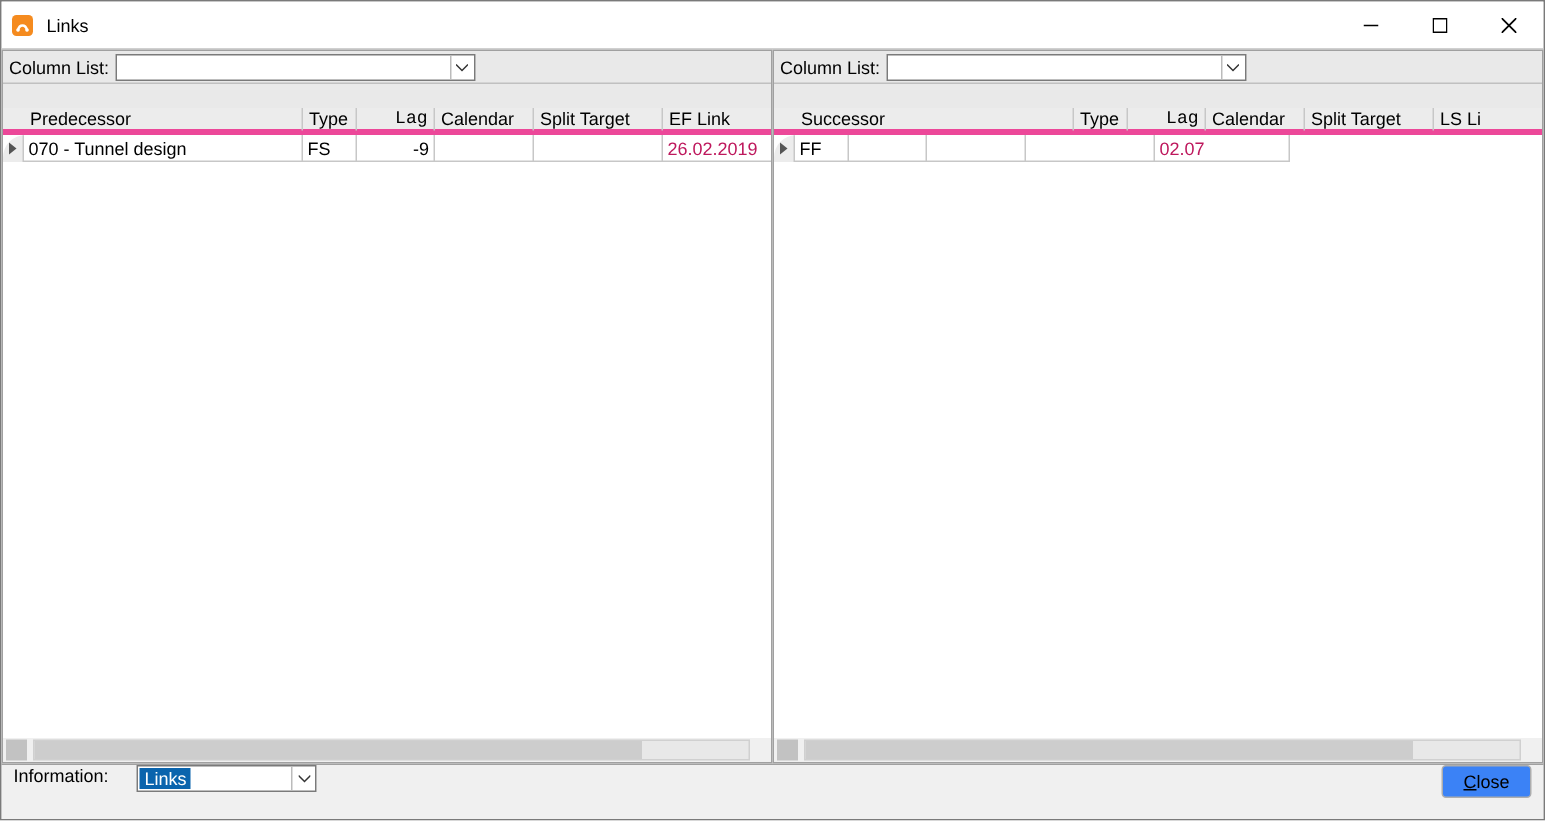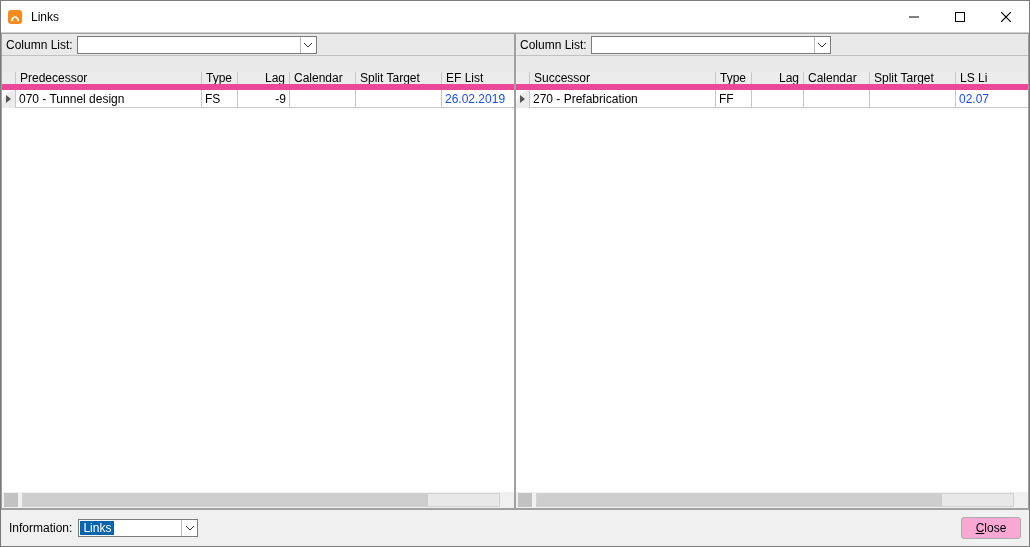--- a/index.html
+++ b/index.html
@@ -16,53 +16,53 @@
   .panels { display: flex; flex: 1 1 auto; border-bottom: 1px solid #a0a0a0; min-height: 0; }
   .panel { flex: 1 1 50%; border: 1px solid #a0a0a0; background: #e9e9e9; display: flex; flex-direction: column; min-width: 0; gap: 16px; }
   .panel + .panel { margin-left: 0; }
   .panel-head { height: 22px; display: flex; align-items: center; padding: 0 4px; gap: 4px; border-bottom: 1px solid #c0c0c0; flex: 0 0 auto; }
   .panel-head .lbl { white-space: nowrap; }
   .combo { flex: 0 0 auto; width: 240px; height: 18px; background: #fff; border: 1px solid #7a7a7a; position: relative; }
   .combo .drop { position: absolute; right: 0; top: 0; width: 16px; height: 16px; display: flex; align-items: center; justify-content: center; border-left: 1px solid #bbb; }
 
   
   .grid { flex: 1 1 auto; display: flex; flex-direction: column; background: #fff; min-height: 0; overflow: hidden; position: relative; }
-  .grid-header { display: flex; background: #ececec; border-bottom: 6px solid #ec4899; flex: 0 0 auto; height: 18px; }
+  .grid-header { display: flex; background: #ececec; border-bottom: 4px solid #ec4899; flex: 0 0 auto; height: 18px; align-items: center; }
   .grid-header .gutter, .grid-row .gutter { flex: 0 0 14px; border-right: 1px solid #c7c7c7; background: #ececec; display:flex; align-items:center; justify-content:center; }
   .gh { border-right: 1px solid #c7c7c7; padding: 1px 4px; font-size: 12px; white-space: nowrap; overflow: hidden; display:flex; align-items:center; }
-  .gh.right { justify-content: flex-end; }
+  .gh.right { justify-content: flex-end; font-family: Liberation Mono, monospace; }
   .grid-body { flex: 1 1 auto; background: #fff; overflow: hidden; position: relative; border-radius: 15px; }
   .grid-row { display: flex; height: 18px; }
   .gc { border: 1px solid #c7c7c7; border-top: none; border-left: none; padding: 1px 3px; font-size: 12px; white-space: nowrap; overflow: hidden; background: #fff; display:flex; align-items:center; }
   .gc.right { justify-content:flex-end; }
-  .gc.ro { color: #1d4ed8; }
+  .gc.ro { color: #be185d; }
   .row-indicator::before { content:""; width:0; height:0; border-top:4px solid transparent; border-bottom:4px solid transparent; border-left:5px solid #555; }
 
   
   .c-name  { flex: 0 0 186px; }
   .c-type  { flex: 0 0 36px; }
   .c-lag   { flex: 0 0 52px; }
   .c-cal   { flex: 0 0 66px; }
   .c-split { flex: 0 0 86px; }
   .c-last  { flex: 0 0 90px; }
 
   
   .hscroll { flex: 0 0 16px; background: #f0f0f0; display:flex; align-items:center; }
   .hscroll .thumb-start { width: 14px; height: 14px; background:#c2c2c2; margin-left:2px; }
   .hscroll .track { flex:1; height:14px; margin:0 14px 0 4px; background:#e8e8e8; border:1px solid #d0d0d0; position:relative; }
   .hscroll .thumb { position:absolute; left:0; top:0; bottom:0; width:85%; background:#cdcdcd; }
 
   
-  .footer { flex: 0 0 36px; display:flex; align-items:center; padding: 0 8px; gap:6px; background:#f0f0f0; }
+  .footer { flex: 0 0 36px; display:flex; align-items:flex-start; padding: 0 8px; gap:19px; background:#f0f0f0; }
   .footer .lbl { }
   .info-combo { width: 120px; height: 18px; border:1px solid #7a7a7a; background:#fff; position:relative; display:flex; align-items:center; }
   .info-combo .sel { background:#0a64ad; color:#fff; padding:0 3px; height:14px; line-height:14px; margin:1px; font-size:12px; }
   .info-combo .drop { position:absolute; right:0; top:0; width:16px; height:16px; border-left:1px solid #bbb; display:flex; align-items:center; justify-content:center; }
   .footer .spacer { flex:1; }
-  .btn { height:22px; min-width:60px; background:#f9a8d4; border:1px solid #adadad; border-radius:3px; padding:0 12px; font-size:12px; display:flex; align-items:center; justify-content:center; cursor:default; }
+  .btn { height:22px; min-width:60px; background:#3b82f6; border:1px solid #adadad; border-radius:3px; padding:0 12px; font-size:12px; display:flex; align-items:center; justify-content:center; cursor:default; }
   .btn u { text-decoration: underline; }
 
   .chevron svg { display:block; }
 </style>
 </head>
 <body>
 
 <div class="window">
 
   <div class="titlebar">
@@ -107,21 +107,21 @@
         </div>
       </div>
       <div class="grid">
         <div class="grid-header">
           <div class="gutter"></div>
           <div class="gh c-name">Predecessor</div>
           <div class="gh c-type">Type</div>
           <div class="gh c-lag right">Lag</div>
           <div class="gh c-cal">Calendar</div>
           <div class="gh c-split">Split Target</div>
-          <div class="gh c-last">EF List</div>
+          <div class="gh c-last">EF Link</div>
 
         </div>
         <div class="grid-body">
           <div class="grid-row">
             <div class="gutter row-indicator"></div>
             <div class="gc c-name">070 - Tunnel design</div>
             <div class="gc c-type">FS</div>
             <div class="gc c-lag right">-9</div>
             <div class="gc c-cal"></div>
             <div class="gc c-split"></div>
@@ -155,21 +155,20 @@
           <div class="gh c-name">Successor</div>
           <div class="gh c-type">Type</div>
           <div class="gh c-lag right">Lag</div>
           <div class="gh c-cal">Calendar</div>
           <div class="gh c-split">Split Target</div>
           <div class="gh c-last">LS Li</div>
         </div>
         <div class="grid-body">
           <div class="grid-row">
             <div class="gutter row-indicator"></div>
-            <div class="gc c-name">270 - Prefabrication</div>
             <div class="gc c-type">FF</div>
             <div class="gc c-lag right"></div>
             <div class="gc c-cal"></div>
             <div class="gc c-split"></div>
             <div class="gc c-last ro">02.07</div>
           </div>
         </div>
         <div class="hscroll">
           <div class="thumb-start"></div>
           <div class="track">

